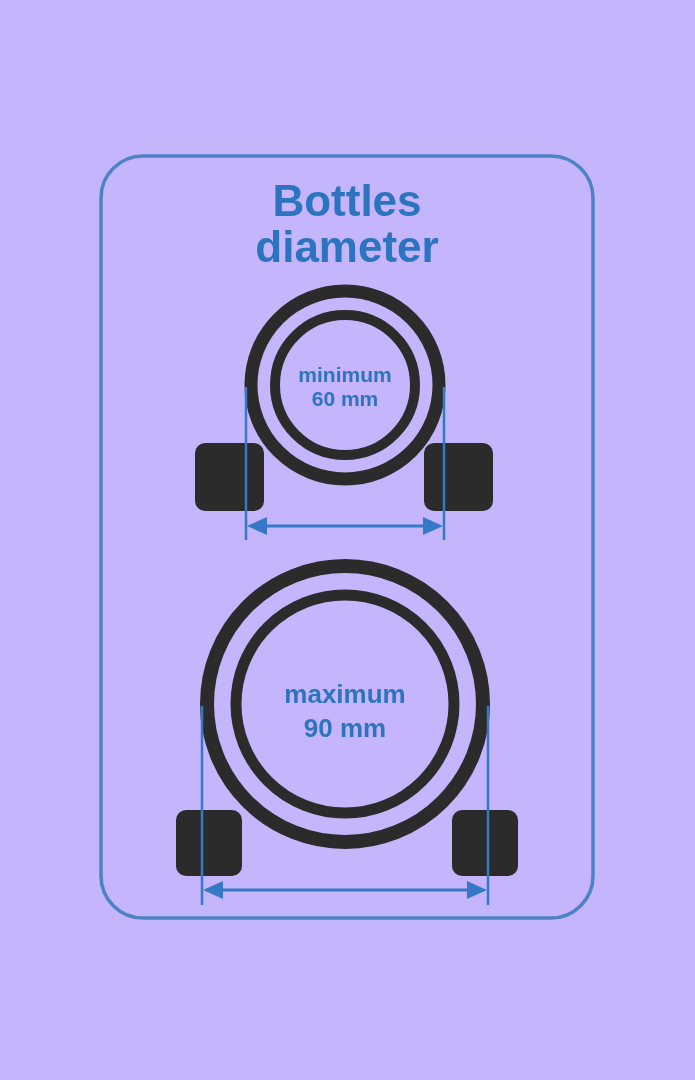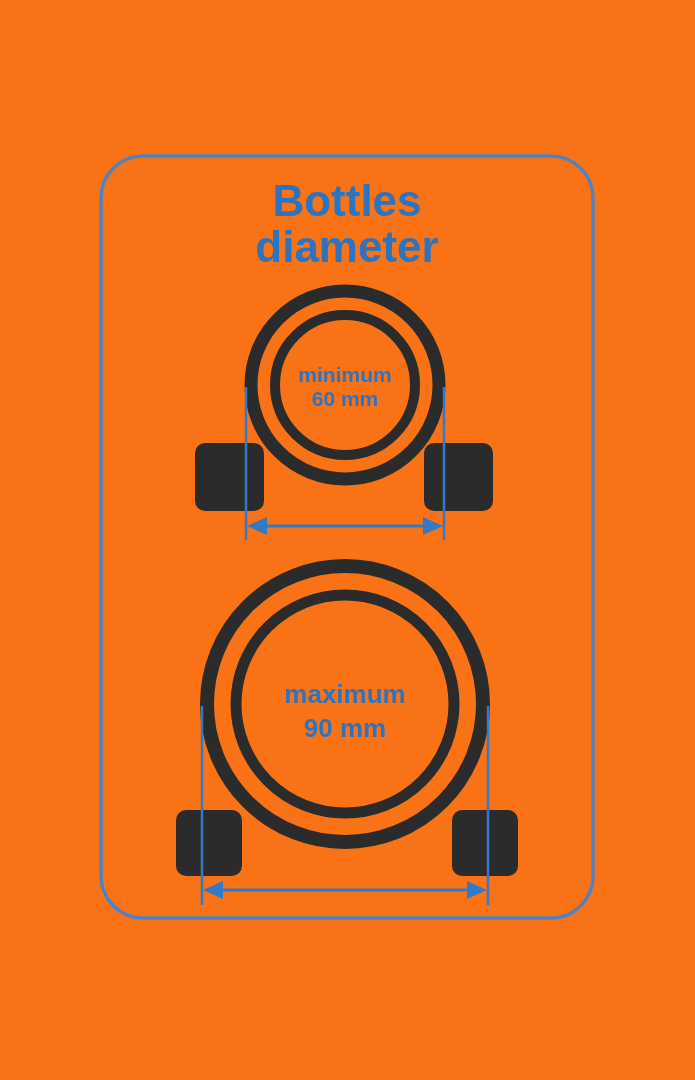--- a/index.html
+++ b/index.html
@@ -4,21 +4,21 @@
 <style>
   html, body {
     margin: 0;
     padding: 0;
     background: #000000;
   }
   .stage {
     position: relative;
     width: 695px;
     height: 1080px;
-    background: #f97316;
+    background: #c4b5fd;
     overflow: hidden;
   }
   svg text {
     font-family: "Liberation Sans", "DejaVu Sans", sans-serif;
   }
   .title-text {
     font-weight: bold;
     font-size: 44px;
   }
   .label-min {

